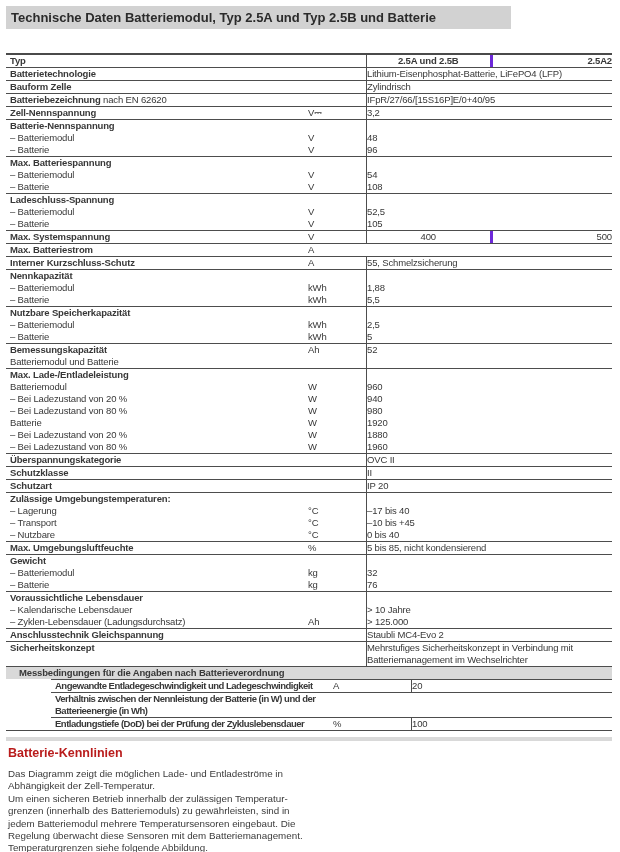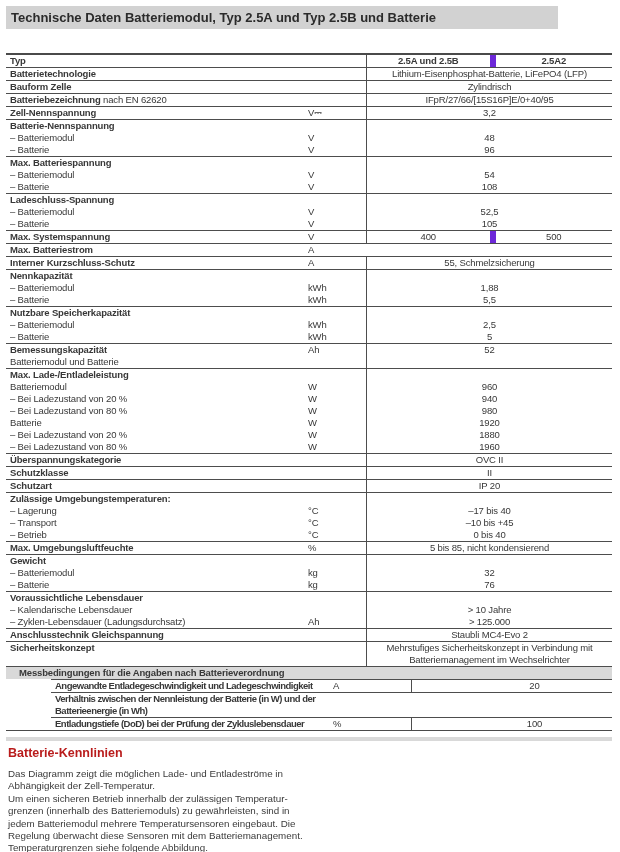--- a/index.html
+++ b/index.html
@@ -4,41 +4,41 @@
 <style>
   * { box-sizing: border-box; margin: 0; padding: 0; }
   html,body { width: 620px; height: 852px; background: #ffffff; }
   body {
     position: relative;
     font-family: "Liberation Sans", sans-serif;
     color: #383838;
     overflow: hidden;
   }
   .titlebar {
-    position: absolute; left: 6px; top: 6px; width: 552px; height: 23px;
+    position: absolute; left: 6px; top: 6px; width: 505px; height: 23px;
     background: #d2d2d2;
     font-size: 13px; font-weight: bold; line-height: 23px;
     padding-left: 5px; color: #2b2b2b; white-space: nowrap;
   }
   .spec-table {
     position: absolute; left: 6px; top: 53px; width: 606px;
     border-top: 2px solid #4a4a4a;
     border-bottom: 1px solid #4a4a4a;
     font-size: 9.5px; letter-spacing: -0.15px; line-height: 12px;
   }
   .trow { display: grid; grid-template-columns: 300px 60px 246px; min-height: 12px; }
   .trow.narrow { grid-template-columns: 280px 80px 246px; margin-left: 45px; }
   .trow.narrow .c-label { letter-spacing: -0.5px; }
   .trow.rule { border-top: 1px solid #4d4d4d; }
   .trow.gray { display: block; background: #d9d9d9; padding-left: 13px; }
   .c-label { padding-left: 4px; white-space: nowrap; overflow: visible; }
   .c-unit  { padding-left: 2px; white-space: nowrap; }
-  .c-value { border-left: 1px solid #4d4d4d; text-align: center; }
+  .c-value { border-left: 1px solid #4d4d4d; }
   .c-value.split { display: grid; grid-template-columns: 1fr 1fr; text-align: center; }
-  .half.second { border-left: 6px solid #6d28d9; }
+  .half.second { border-left: 3px solid #6d28d9; text-align: right; }
   .bold { font-weight: bold; }
   .kdivider {
     position: absolute; left: 6px; top: 737px; width: 606px; height: 4px;
     background: #d9d9d9;
   }
   .kheading {
     position: absolute; left: 8px; top: 746px;
     font-size: 12.5px; font-weight: bold; color: #b91c1c; white-space: nowrap;
   }
   .kpara {
@@ -293,21 +293,21 @@
       </div>
     </div>
     <div class="trow">
       <div class="c-label"><span>– Transport</span></div>
       <div class="c-unit">°C</div>
       <div class="c-value">
         <div>–10 bis +45</div>
       </div>
     </div>
     <div class="trow">
-      <div class="c-label"><span>– Betrieb</span></div>
+      <div class="c-label"><span>– Nutzbare</span></div>
       <div class="c-unit">°C</div>
       <div class="c-value">
         <div>0 bis 40</div>
       </div>
     </div>
     <div class="trow rule">
       <div class="c-label"><span class="bold">Max. Umgebungsluftfeuchte</span></div>
       <div class="c-unit">%</div>
       <div class="c-value">
         <div>5 bis 85, nicht kondensierend</div>

